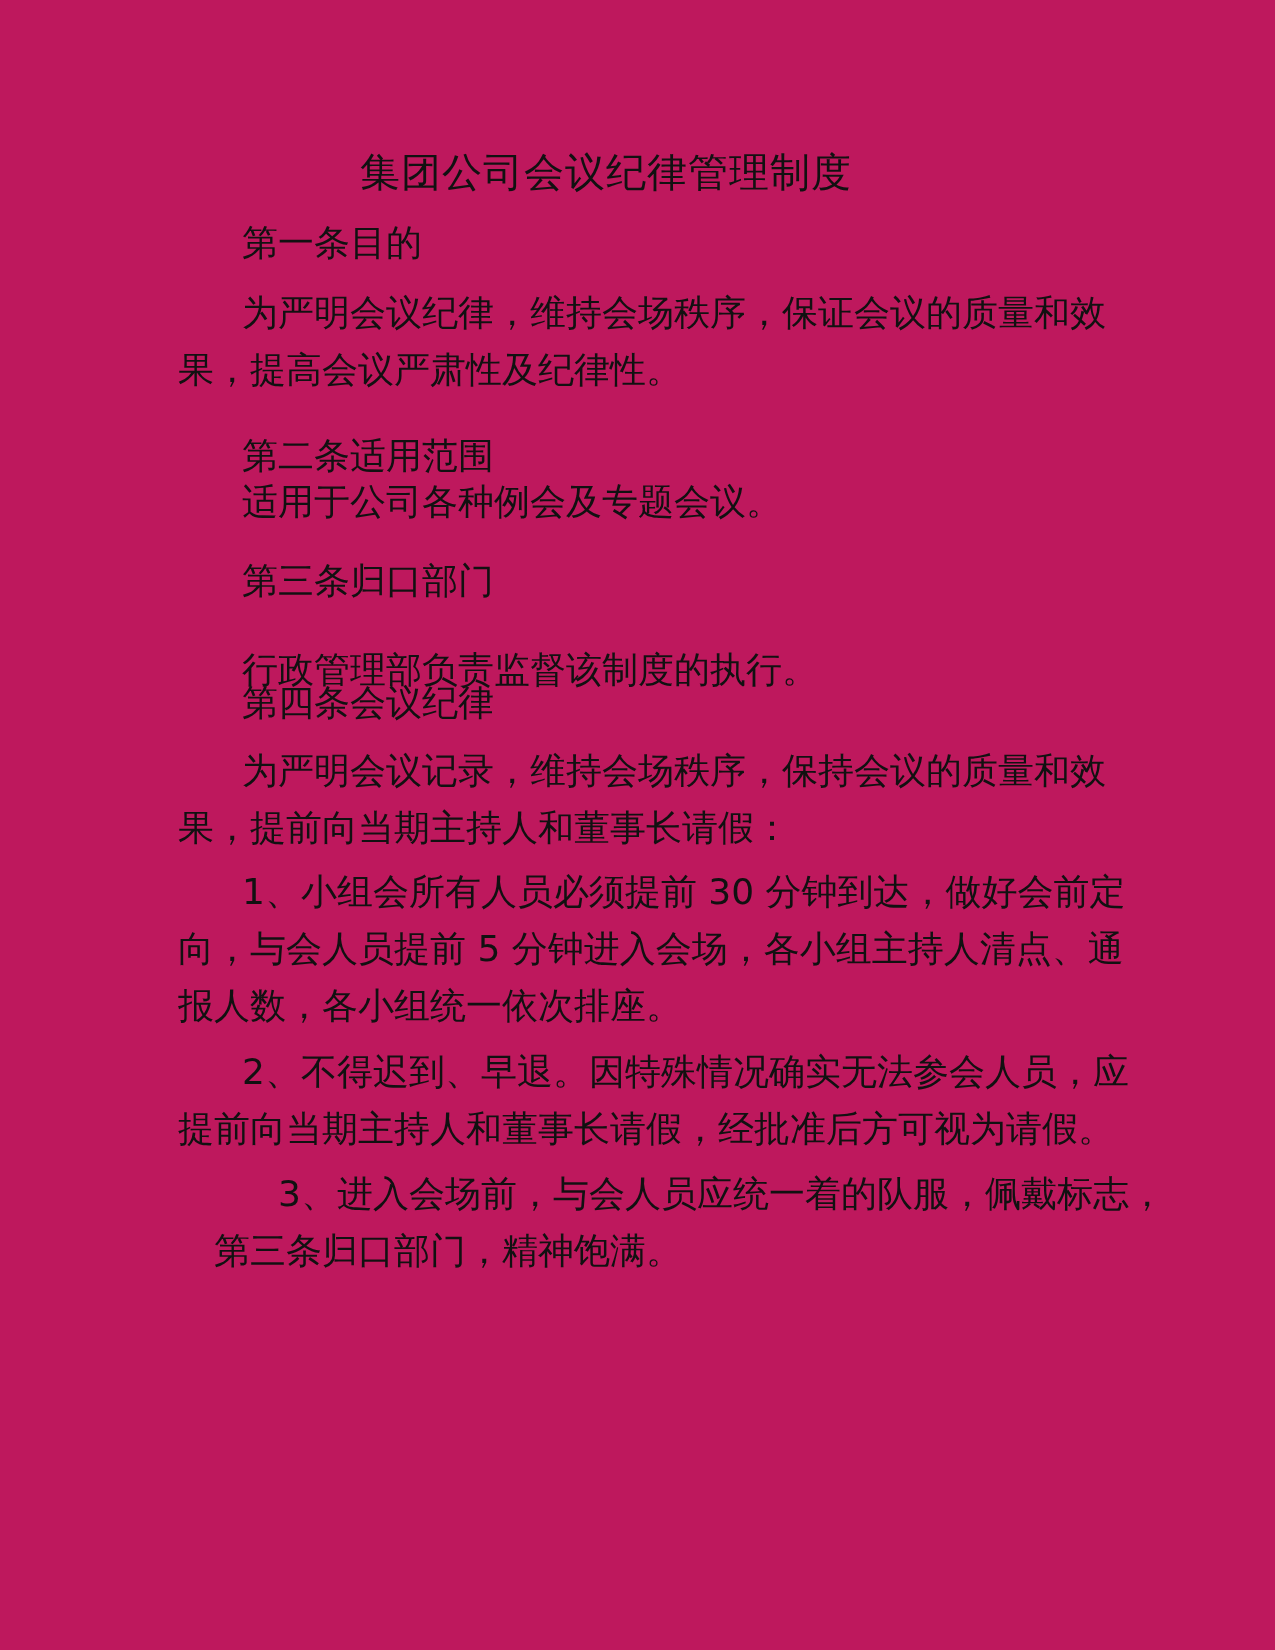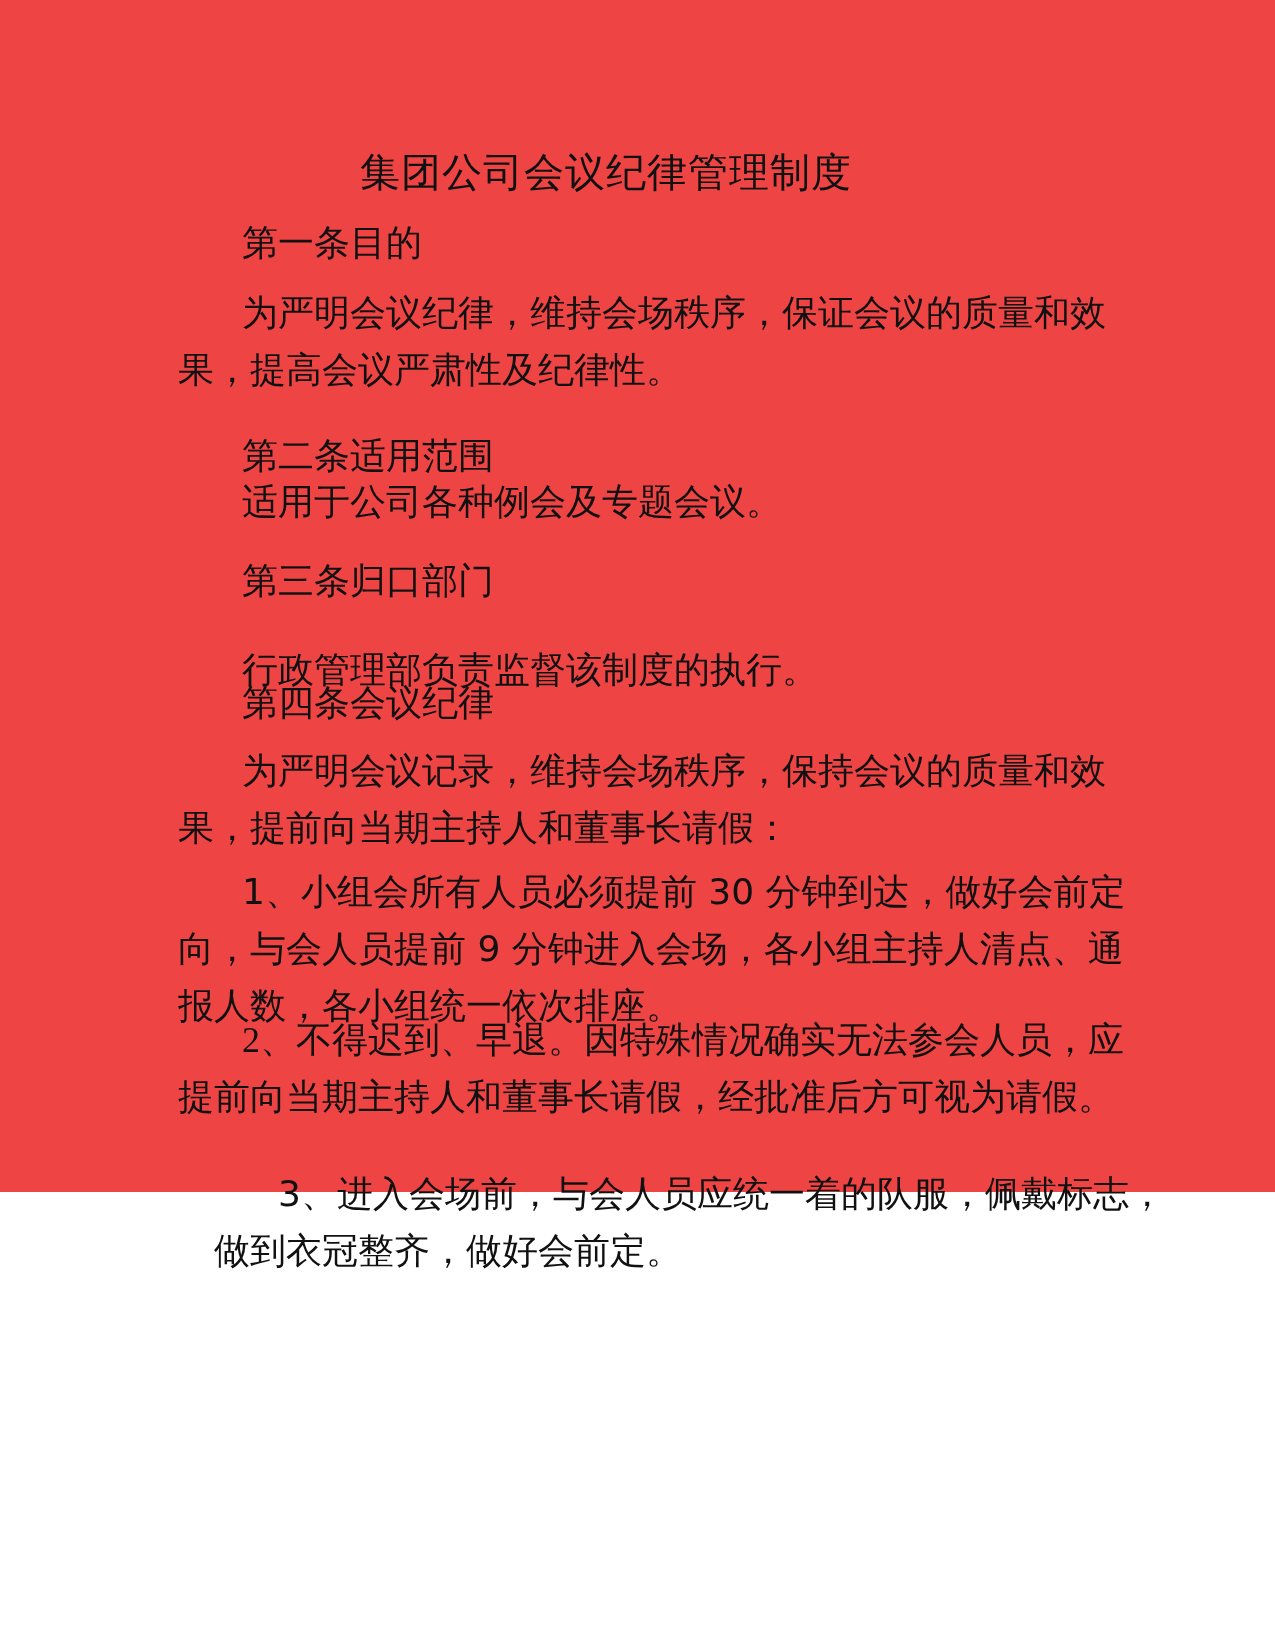--- a/index.html
+++ b/index.html
@@ -13,22 +13,22 @@
       position: relative;
       overflow: hidden;
       font-family: "DejaVu Sans", "Liberation Sans", sans-serif;
       color: #111111;
     }
     .page {
       position: absolute;
       left: 0;
       top: 0;
       width: 1275px;
-      height: 1192px;
-      background: #ef4444;
+      height: 1650px;
+      background: #be185d;
     }
     .title {
       position: absolute;
       left: 0;
       width: 1212px;
       top: 144px;
       text-align: center;
       font-size: 40px;
       line-height: 56px;
       letter-spacing: 1px;
@@ -81,27 +81,27 @@
   <div class="para" style="top:674px;">
     <span class="line indent">第四条会议纪律</span>
   </div>
   <div class="para" style="top:742px;">
     <span class="line indent">为严明会议记录，维持会场秩序，保持会议的质量和效</span>
     <span class="line">果，提前向当期主持人和董事长请假：</span>
   </div>
 
   <div class="para" style="top:863px;">
     <span class="line indent">1、小组会所有人员必须提前 30 分钟到达，做好会前定</span>
-    <span class="line">向，与会人员提前 9 分钟进入会场，各小组主持人清点、通</span>
+    <span class="line">向，与会人员提前 5 分钟进入会场，各小组主持人清点、通</span>
     <span class="line">报人数，各小组统一依次排座。</span>
   </div>
 
-  <div class="para" style="top:1012px;font-family:Liberation Serif, serif;">
+  <div class="para" style="top:1043px;">
     <span class="line indent">2、不得迟到、早退。因特殊情况确实无法参会人员，应</span>
     <span class="line">提前向当期主持人和董事长请假，经批准后方可视为请假。</span>
   </div>
 
   <div class="para" style="top:1165px;margin-left:36px;">
     <span class="line indent">3、进入会场前，与会人员应统一着的队服，佩戴标志，</span>
-    <span class="line">做到衣冠整齐，做好会前定。</span>
+    <span class="line">第三条归口部门，精神饱满。</span>
   </div>
 
 </div>
 
 </body></html>

